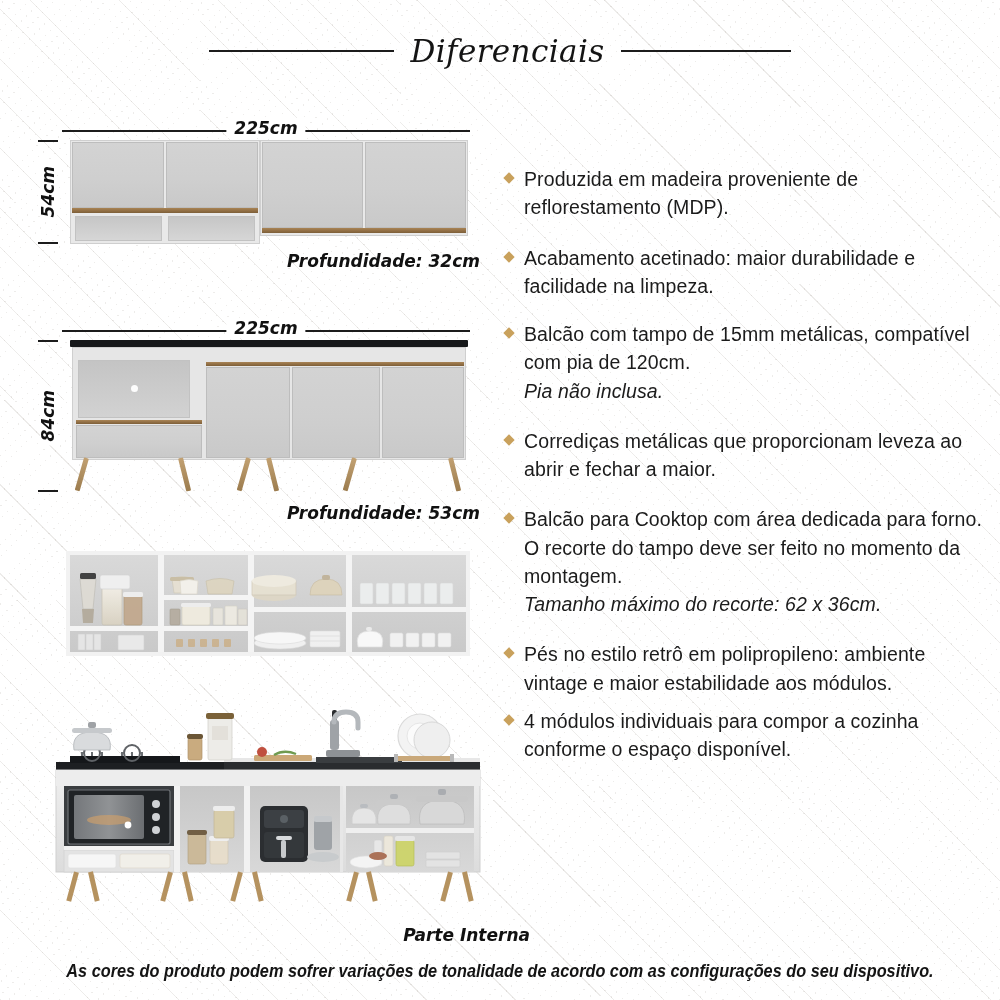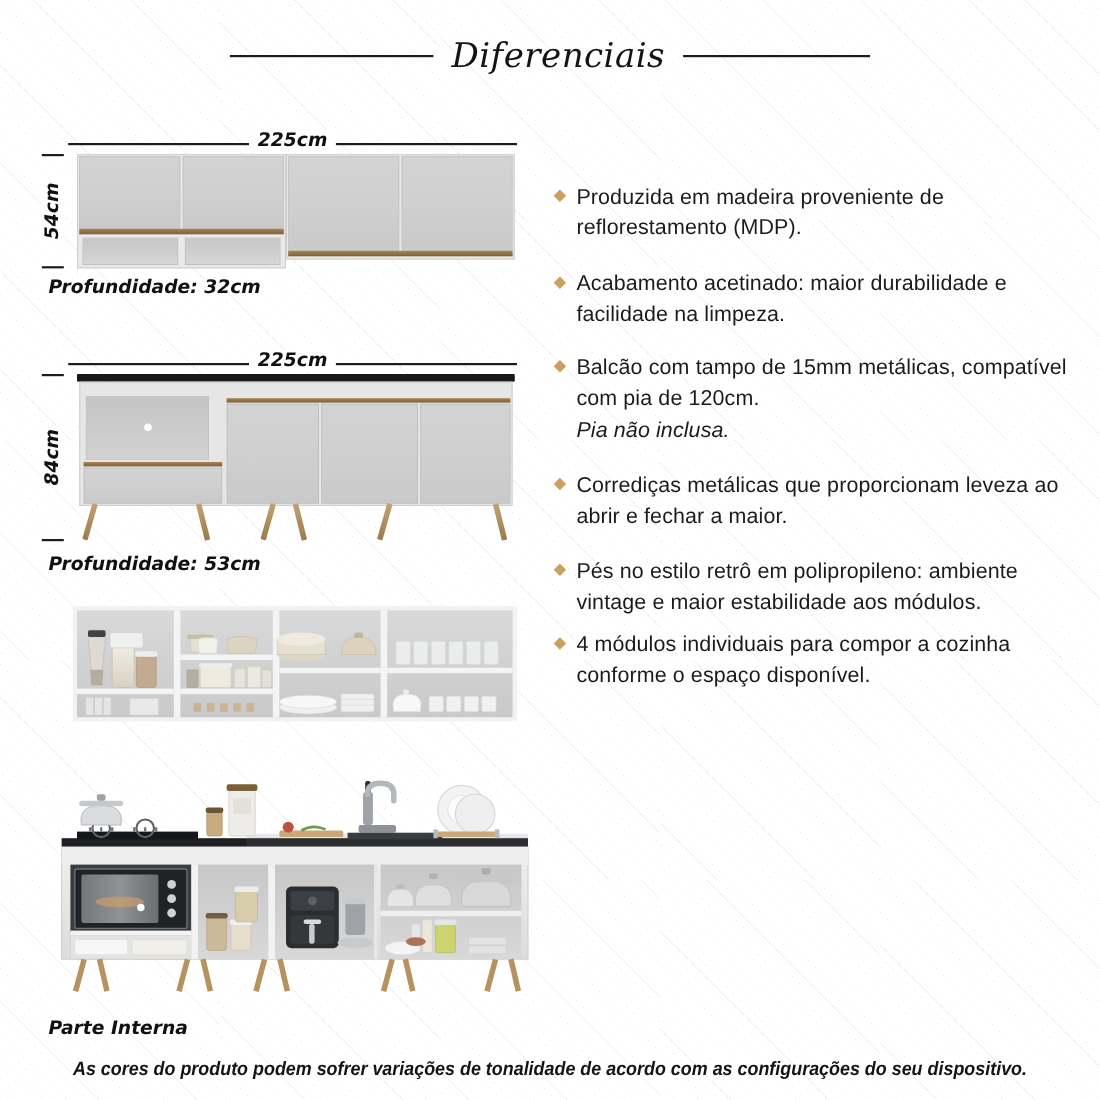--- a/index.html
+++ b/index.html
@@ -92,21 +92,21 @@
   .photo{ position:absolute; }
 
   
   .footer{
     position:absolute; left:0; bottom:18px; width:1000px; text-align:center;
     font-family:"Liberation Sans Narrow","Liberation Sans", sans-serif;
     font-style:italic; font-weight:700; font-size:17.5px; color:#141414;
     transform:scaleX(.93); transform-origin:center;
   }
   .subcap{
-    position:absolute; width:100%; text-align:left;
+    position:absolute; width:100%; text-align:right;
     font-style:italic; font-weight:700; font-size:17px;
     font-family:"DejaVu Sans", sans-serif; color:#111;padding-left:44px;
   }
 </style>
 </head>
 <body>
 
 <div id="watermark"></div>
 
 <div id="page">
@@ -476,20 +476,27 @@
         <span>Balcão com tampo de 15mm metálicas, compatível com pia de 120cm.</span>
         <span class="it">Pia não inclusa.</span>
       </span>
     </div>
 
     <div class="bullet" style="margin-bottom:22px;">
       <span class="diamond"></span>
       <span class="btext">Corrediças metálicas que proporcionam leveza ao abrir e fechar a maior.</span>
     </div>
 
+    <div class="bullet" style="margin-bottom:22px;">
+      <span class="diamond"></span>
+      <span class="btext">
+        <span>Balcão para Cooktop com área dedicada para forno. O recorte do tampo deve ser feito no momento da montagem.</span>
+        <span class="it">Tamanho máximo do recorte: 62 x 36cm.</span>
+      </span>
+    </div>
 
     <div class="bullet" style="margin-bottom:10px;justify-content:space-between;">
       <span class="diamond"></span>
       <span class="btext">Pés no estilo retrô em polipropileno: ambiente vintage e maior estabilidade aos módulos.</span>
     </div>
 
     <div class="bullet" style="margin-bottom:0;">
       <span class="diamond"></span>
       <span class="btext">4 módulos individuais para compor a cozinha conforme o espaço disponível.</span>
     </div>

